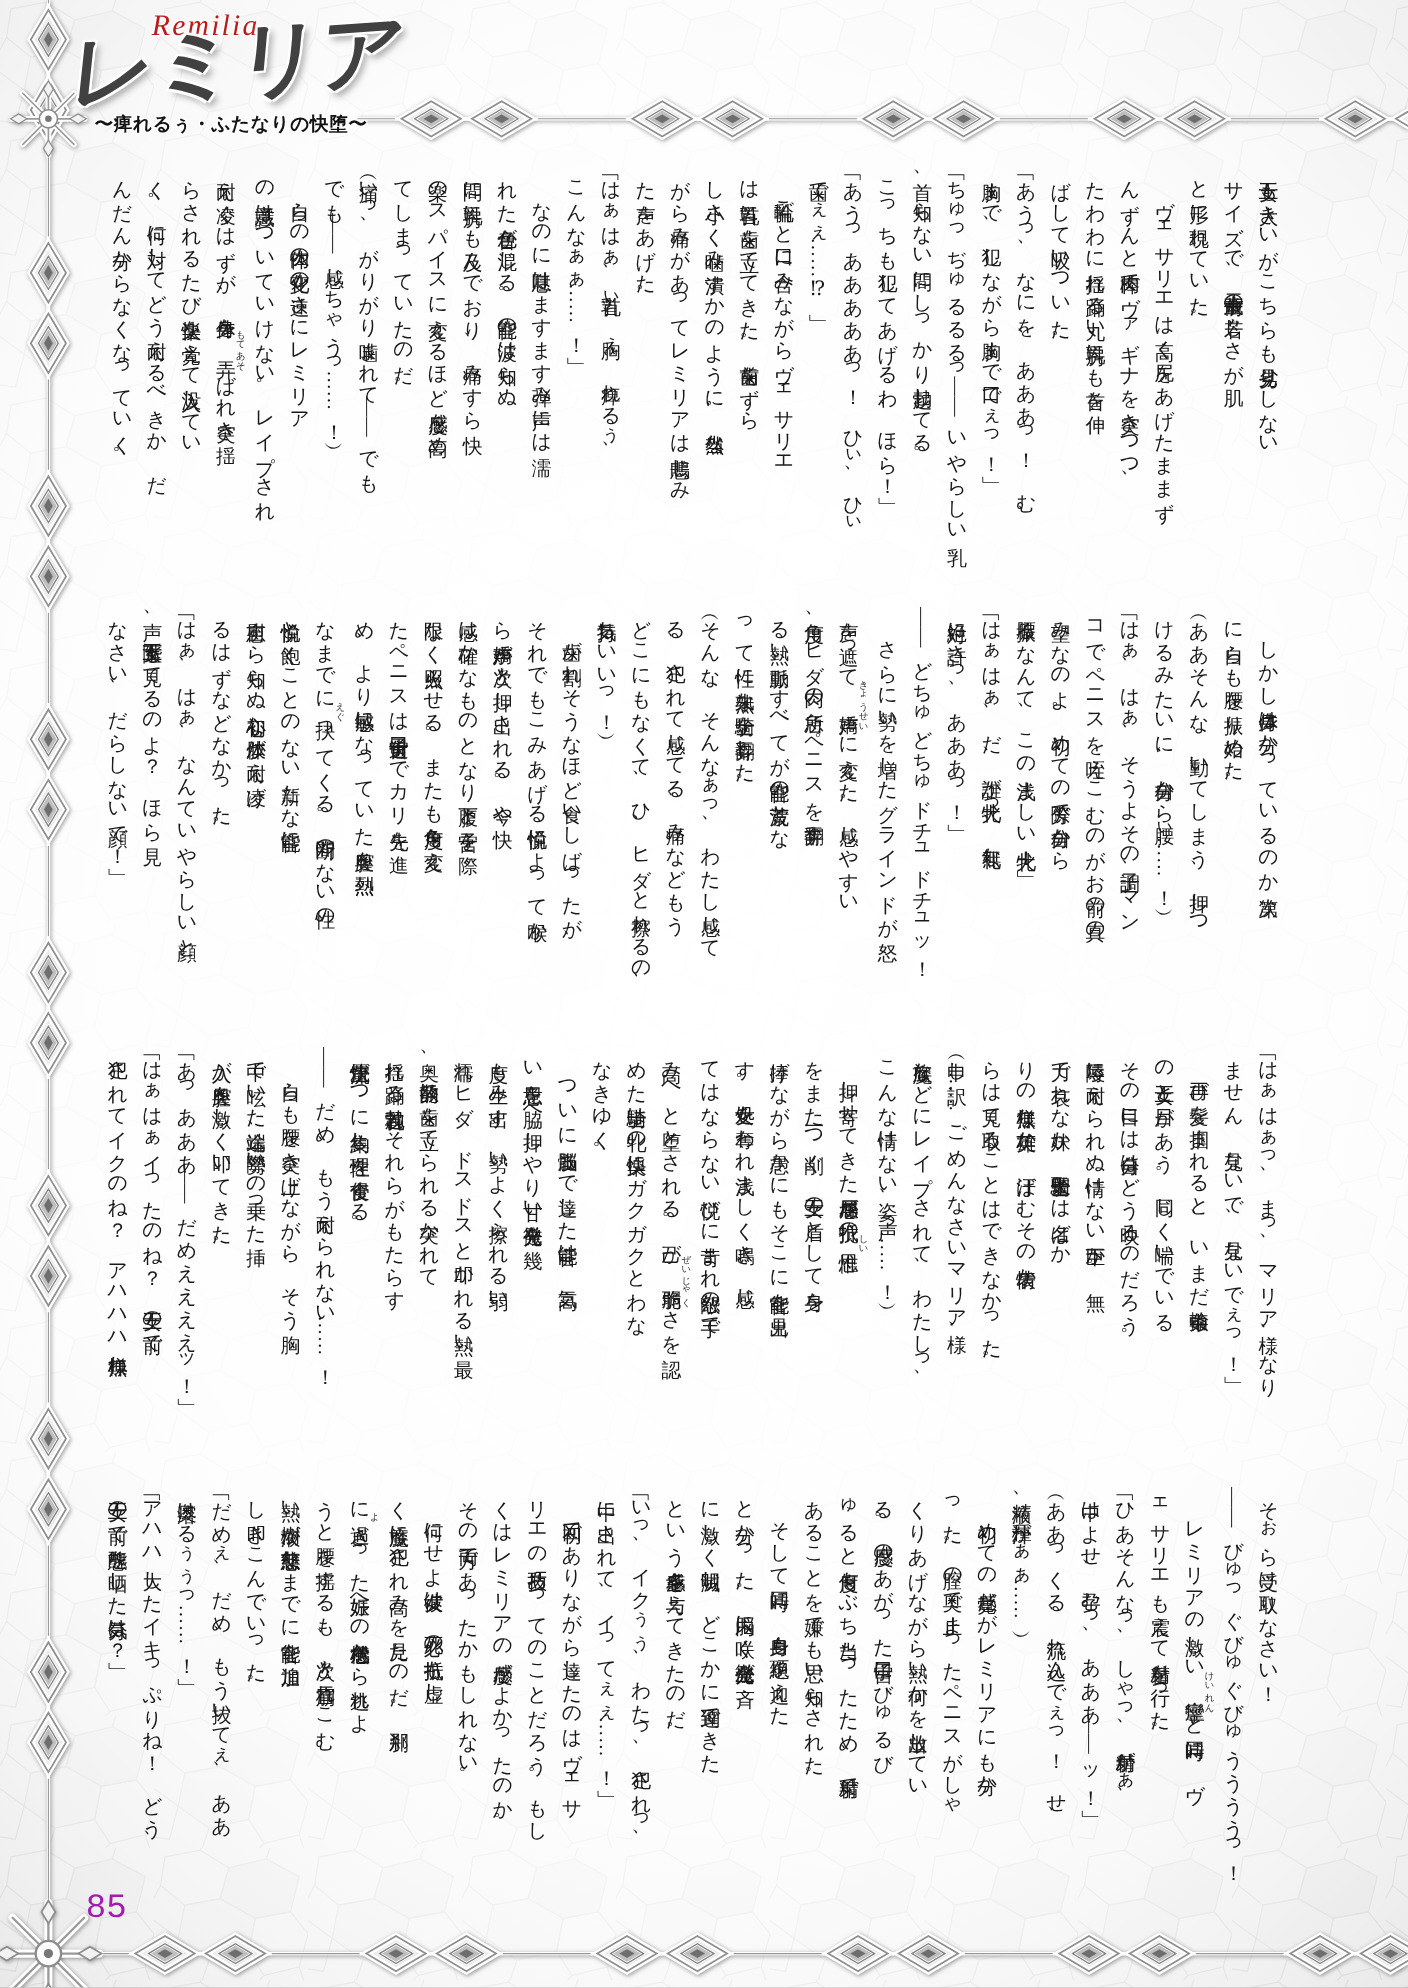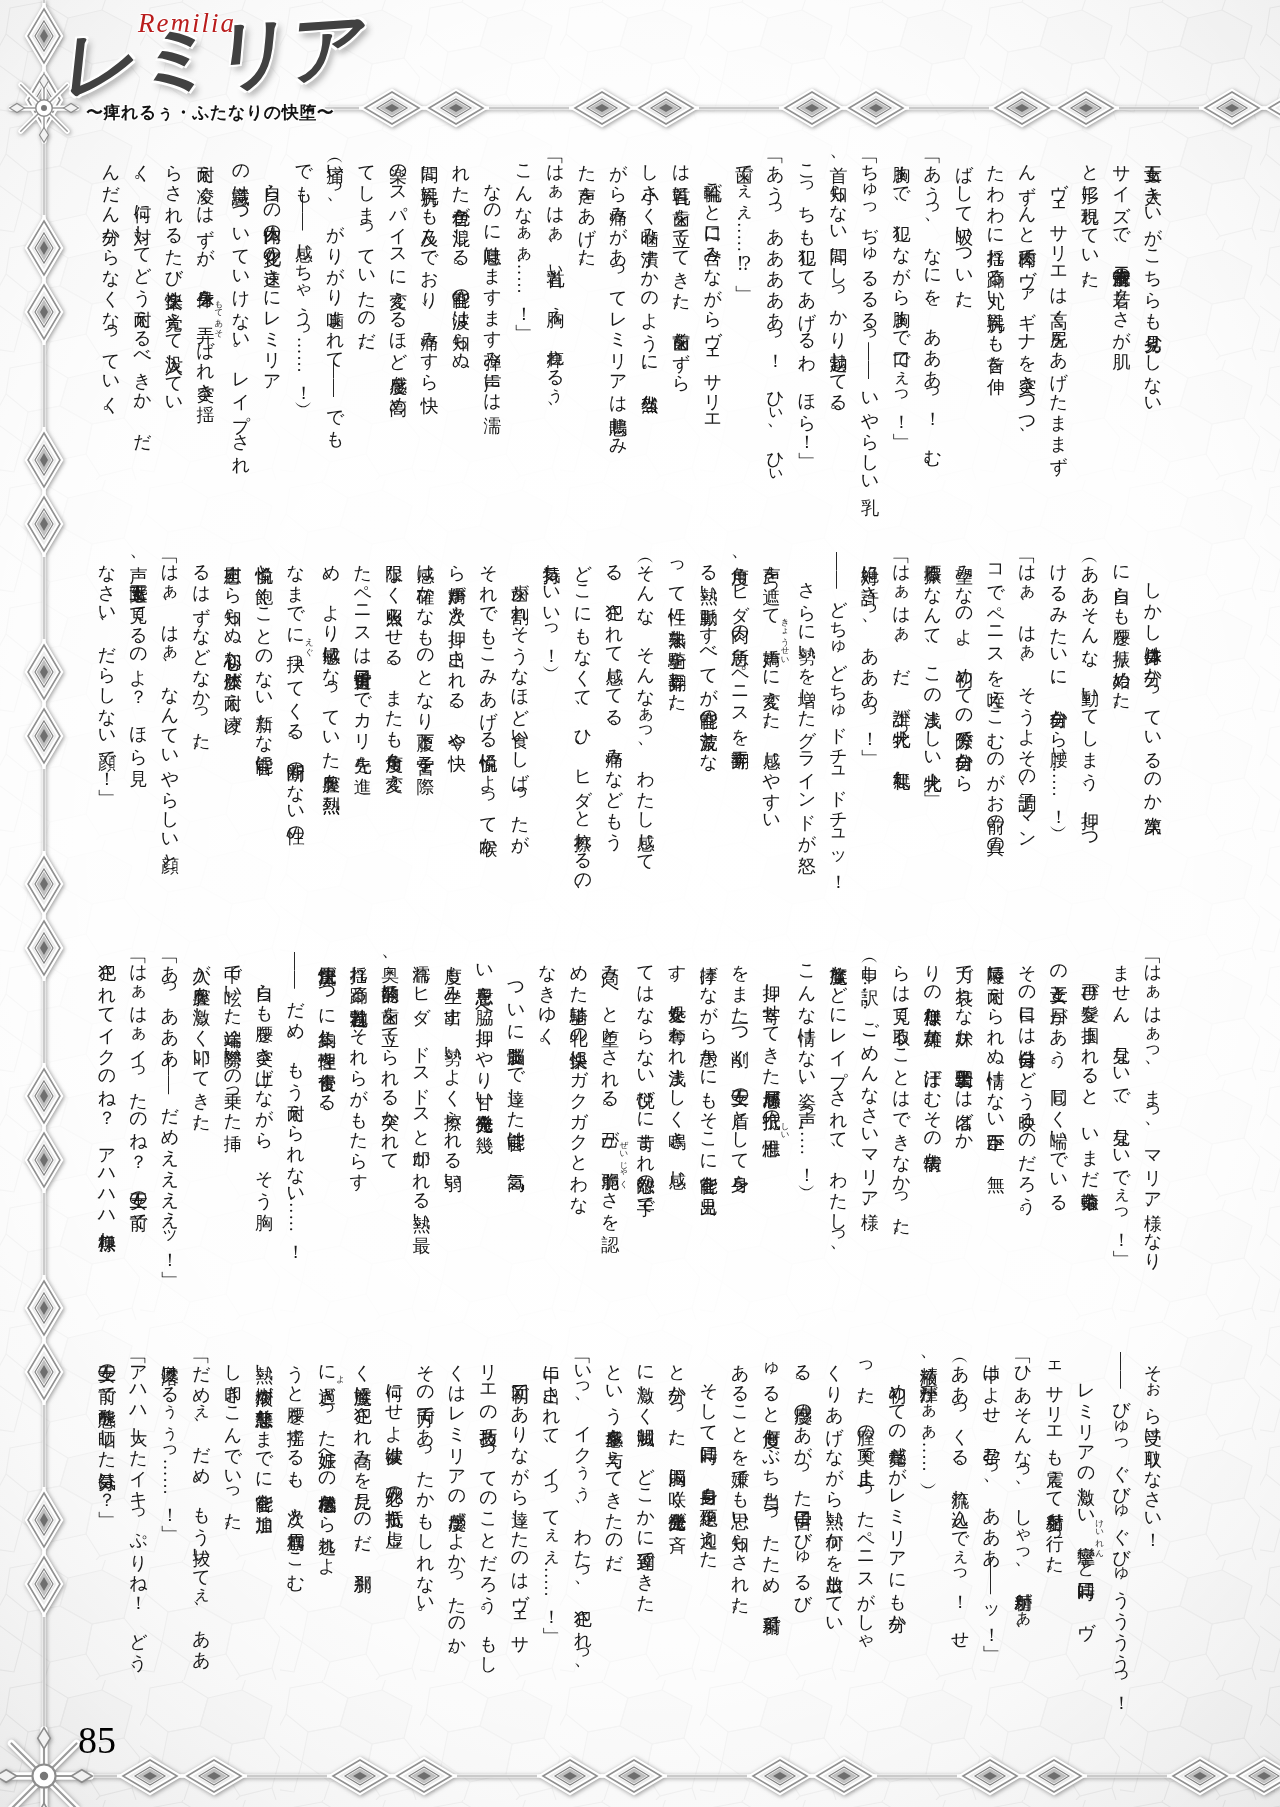--- a/index.html
+++ b/index.html
@@ -57,22 +57,22 @@
   .band .col{margin:0;}
   .band ruby{ruby-align:center;}
   .band rt{font-size:8.5px;letter-spacing:0;color:#2a2a2a;}
   #band-1{top:152px;}
   #band-2{top:552px;}
   #band-3{top:952px;}
   #band-4{top:1352px;}
 
   .page-number{
     position:absolute;left:78px;top:1718px;
-    font-family:Liberation Serif, serif;
-    font-size:38px;color:#000000;
+    font-family:Liberation Mono, monospace;
+    font-size:31px;color:#a21caf;
   }
 </style>
 </head>
 <body>
 
 <div class="page">
 
   <div class="layer bg-base"></div>
 
   <svg class="texture" width="1280" height="1807" aria-hidden="true">

